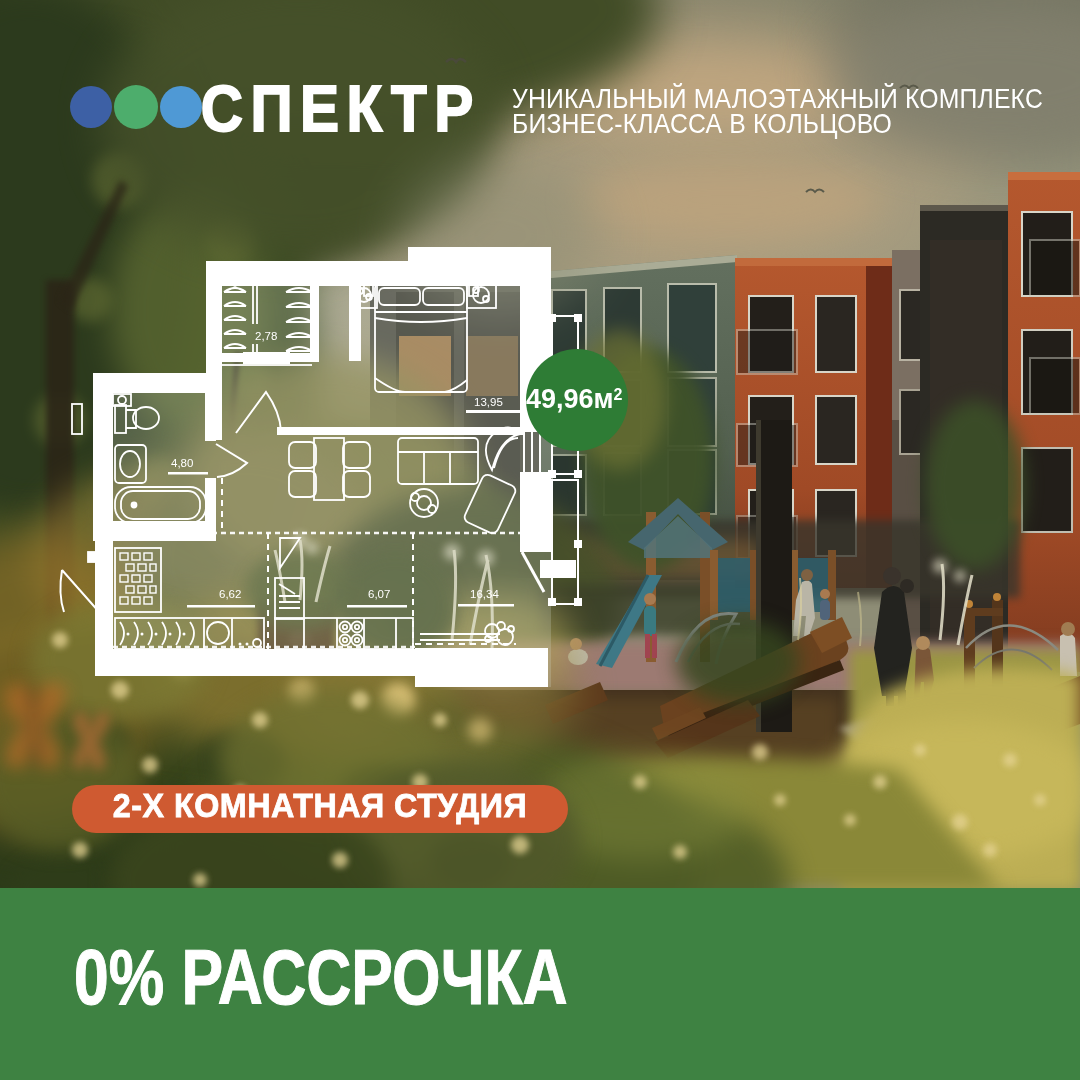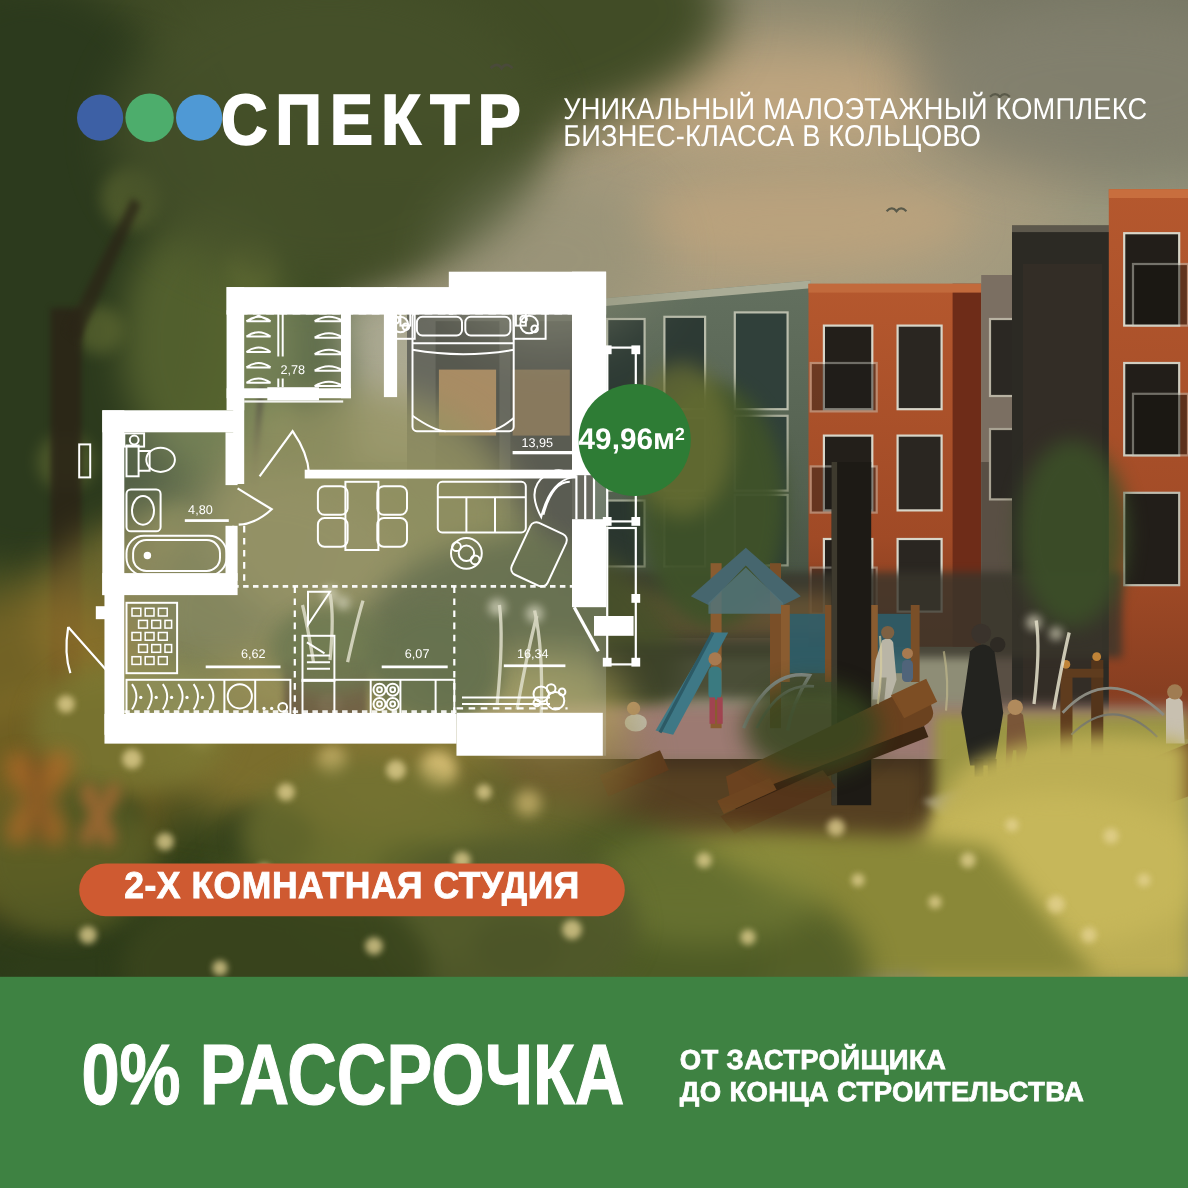--- a/index.html
+++ b/index.html
@@ -673,14 +673,13 @@
 <div class="b" style="left:526px;top:384px;width:80px;text-align:center;color:#fff;font-weight:bold;font-size:27px">49,96м<span style="font-size:16px;vertical-align:8px">2</span></div>
 
 <div class="b" style="left:72px;top:785px;width:496px;height:48px;border-radius:24px;background:#cf5a31"></div>
 
 <div class="b" style="left:72px;top:786px;width:496px;text-align:center;color:#fff;font-weight:bold;font-size:34px;letter-spacing:.5px;-webkit-text-stroke:.8px #fff;transform:scaleX(.95)">2-Х КОМНАТНАЯ СТУДИЯ</div>
 
 <div class="b" style="left:0;top:888px;width:1080px;height:192px;background:#3e8242"></div>
 
 <div class="b" style="left:74px;top:932px;color:#fff;font-weight:bold;font-size:78px;-webkit-text-stroke:1.1px #fff;white-space:nowrap;transform:scaleX(.8);transform-origin:left top">0% РАССРОЧКА</div>
 
-<div class="b" style="left:618px;top:950px;color:#fff;font-weight:bold;font-size:25px;line-height:29px;letter-spacing:.3px;-webkit-text-stroke:.7px #fff">ОТ ЗАСТРОЙЩИКА<br>ДО КОНЦА СТРОИТЕЛЬСТВА</div>
 </div>
 
 </body></html>

